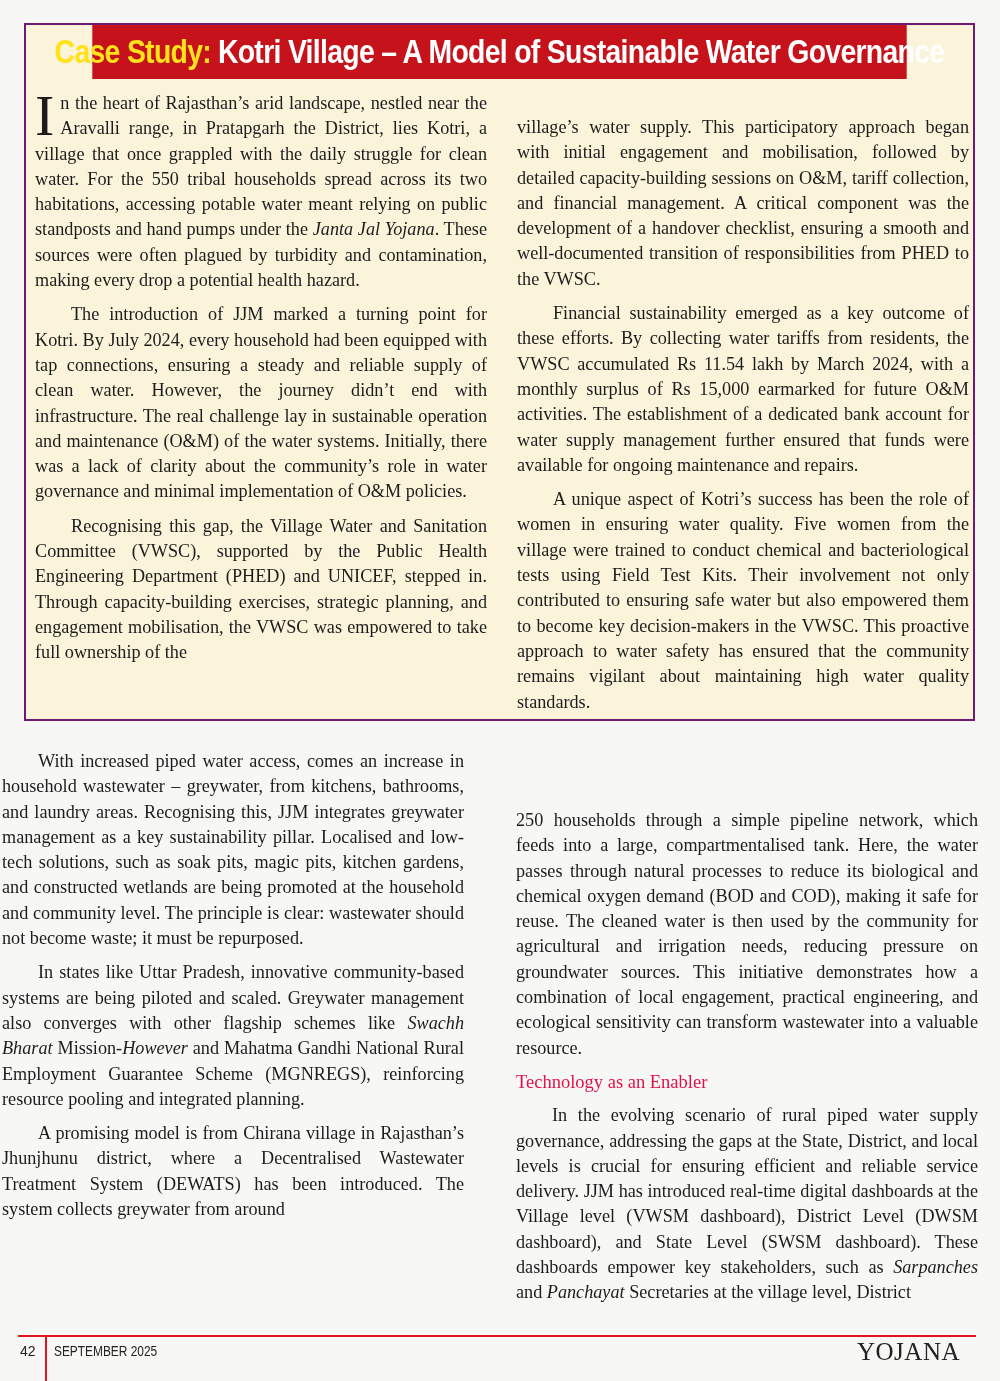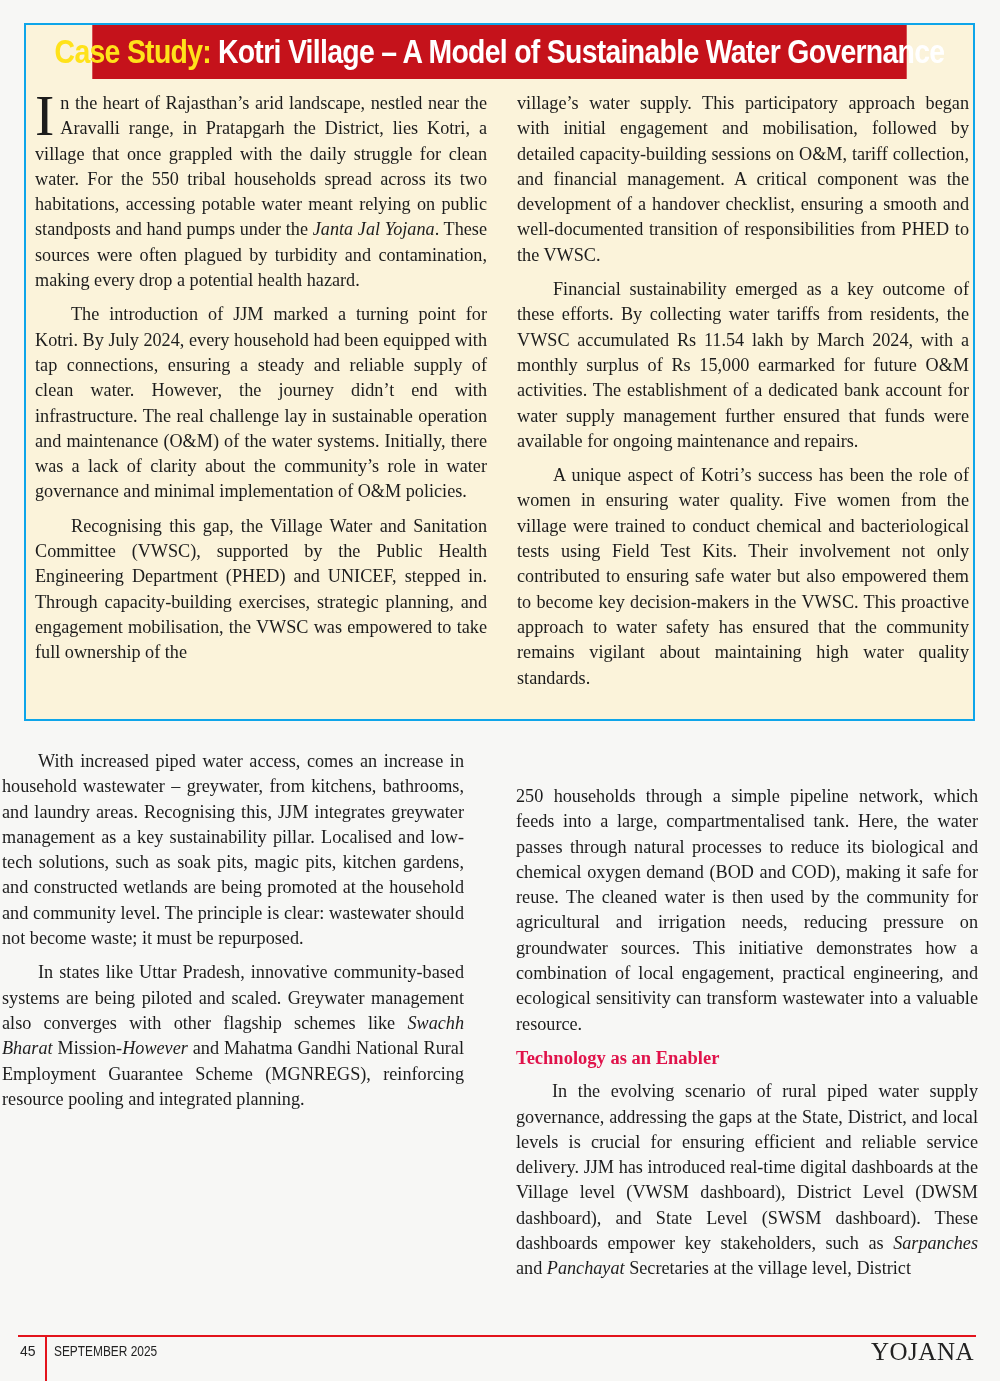--- a/index.html
+++ b/index.html
@@ -5,63 +5,63 @@
   html, body { margin: 0; padding: 0; }
   body {
     width: 1000px; height: 1381px; position: relative; overflow: hidden;
     background: #f7f7f5;
     font-family: "Liberation Serif", "DejaVu Serif", serif;
     color: #1c1c1c;
   }
   .case-box {
     position: absolute; left: 24px; top: 23px; width: 951px; height: 698px;
     background: #fbf3da;
-    border: 2px solid #0ea5e9;
+    border: 2px solid #701a75;
     box-sizing: border-box;
   }
   .case-header {
     height: 54px; background: #c5121b;
     display: flex; align-items: center; justify-content: center;
     font-family: "Liberation Sans", "DejaVu Sans", sans-serif;
     font-weight: bold; font-size: 33px; letter-spacing: -0.8px;
     transform: scaleX(0.86); transform-origin: center;
     white-space: nowrap;
   }
   .case-header .prefix { color: #ffe21a; margin-right: 8px; }
   .case-header .rest { color: #ffffff; }
   .col { position: absolute; text-align: justify; font-size: 18.2px; line-height: 25.3px; }
   .case-left { left: 9px; top: 66px; width: 452px; }
   .case-right { left: 491px; top: 66px; width: 452px; }
   .col p { margin: 0 0 9px 0; text-indent: 36px; }
-  .col p.noindent { text-indent: 0; }
+  .col p.noindent { text-indent: 0; margin-top: 24px; }
   .col p.first { text-indent: 0; }
   .dropcap {
     float: left; font-size: 58px; line-height: 44px; margin: 3px 6px 0 0;
     font-family: "Liberation Serif", serif;
   }
   .main-left { left: 2px; top: 749px; width: 462px; }
   .main-right { left: 516px; top: 784px; width: 462px; }
   .section-heading {
-    color: #e0124a; font-weight: bold; font-size: 18.5px; margin: 8px 0 8px 0;
+    color: #e0124a; font-weight: normal; font-size: 18.5px; margin: 8px 0 8px 0;
     text-indent: 0;
   }
   em { }
   .footer-rule { position: absolute; left: 18px; top: 1335px; width: 958px; height: 2px; background: #e3141c; }
   .footer-vrule { position: absolute; left: 45px; top: 1335px; width: 2px; height: 46px; background: #e3141c; }
   .footer-page {
     position: absolute; left: 20px; top: 1343px;
     font-family: "Liberation Sans", sans-serif; font-size: 14px; color: #222;
   }
   .footer-date {
     position: absolute; left: 54px; top: 1343px;
     font-family: "Liberation Sans", sans-serif; font-size: 14px; color: #222;
     transform: scaleX(0.85); transform-origin: left;
   }
   .footer-mag {
-    position: absolute; right: 26px; top: 1338px;
+    position: absolute; right: 40px; top: 1338px;
     font-family: "Liberation Serif", serif; font-size: 25px; color: #222;
     letter-spacing: 0.5px;
   }
 </style>
 </head>
 <body>
 
 <div class="case-box">
   <div class="case-header">
     <span class="prefix">Case Study:</span>
@@ -79,25 +79,26 @@
   <div class="col case-right">
     <p class="noindent">village’s water supply. This participatory approach began with initial engagement and mobilisation, followed by detailed capacity-building sessions on O&amp;M, tariff collection, and financial management. A critical component was the development of a handover checklist, ensuring a smooth and well-documented transition of responsibilities from PHED to the VWSC.</p>
     <p>Financial sustainability emerged as a key outcome of these efforts. By collecting water tariffs from residents, the VWSC accumulated Rs 11.54 lakh by March 2024, with a monthly surplus of Rs 15,000 earmarked for future O&amp;M activities. The establishment of a dedicated bank account for water supply management further ensured that funds were available for ongoing maintenance and repairs.</p>
     <p>A unique aspect of Kotri’s success has been the role of women in ensuring water quality. Five women from the village were trained to conduct chemical and bacteriological tests using Field Test Kits. Their involvement not only contributed to ensuring safe water but also empowered them to become key decision-makers in the VWSC. This proactive approach to water safety has ensured that the community remains vigilant about maintaining high water quality standards.</p>
   </div>
 </div>
 
 <div class="col main-left">
   <p>With increased piped water access, comes an increase in household wastewater – greywater, from kitchens, bathrooms, and laundry areas. Recognising this, JJM integrates greywater management as a key sustainability pillar. Localised and low-tech solutions, such as soak pits, magic pits, kitchen gardens, and constructed wetlands are being promoted at the household and community level. The principle is clear: wastewater should not become waste; it must be repurposed.</p>
   <p><span>In states like Uttar Pradesh, innovative community-based systems are being piloted and scaled. Greywater management also converges with other flagship schemes like </span><em>Swachh Bharat</em><span> Mission-</span><em>However</em><span> and Mahatma Gandhi National Rural Employment Guarantee Scheme (MGNREGS), reinforcing resource pooling and integrated planning.</span></p>
+  <p>A promising model is from Chirana village in Rajasthan’s Jhunjhunu district, where a Decentralised Wastewater Treatment System (DEWATS) has been introduced. The system collects greywater from around</p>
 </div>
 
 <div class="col main-right">
   <p class="noindent">250 households through a simple pipeline network, which feeds into a large, compartmentalised tank. Here, the water passes through natural processes to reduce its biological and chemical oxygen demand (BOD and COD), making it safe for reuse. The cleaned water is then used by the community for agricultural and irrigation needs, reducing pressure on groundwater sources. This initiative demonstrates how a combination of local engagement, practical engineering, and ecological sensitivity can transform wastewater into a valuable resource.</p>
   <div class="section-heading">Technology as an Enabler</div>
   <p><span>In the evolving scenario of rural piped water supply governance, addressing the gaps at the State, District, and local levels is crucial for ensuring efficient and reliable service delivery. JJM has introduced real-time digital dashboards at the Village level (VWSM dashboard), District Level (DWSM dashboard), and State Level (SWSM dashboard). These dashboards empower key stakeholders, such as </span><em>Sarpanches</em><span> and </span><em>Panchayat</em><span> Secretaries at the village level, District</span></p>
 </div>
 
 <div class="footer-rule"></div>
 <div class="footer-vrule"></div>
-<div class="footer-page">45</div>
+<div class="footer-page">42</div>
 <div class="footer-date">SEPTEMBER 2025</div>
 <div class="footer-mag">YOJANA</div>
 
 </body></html>

